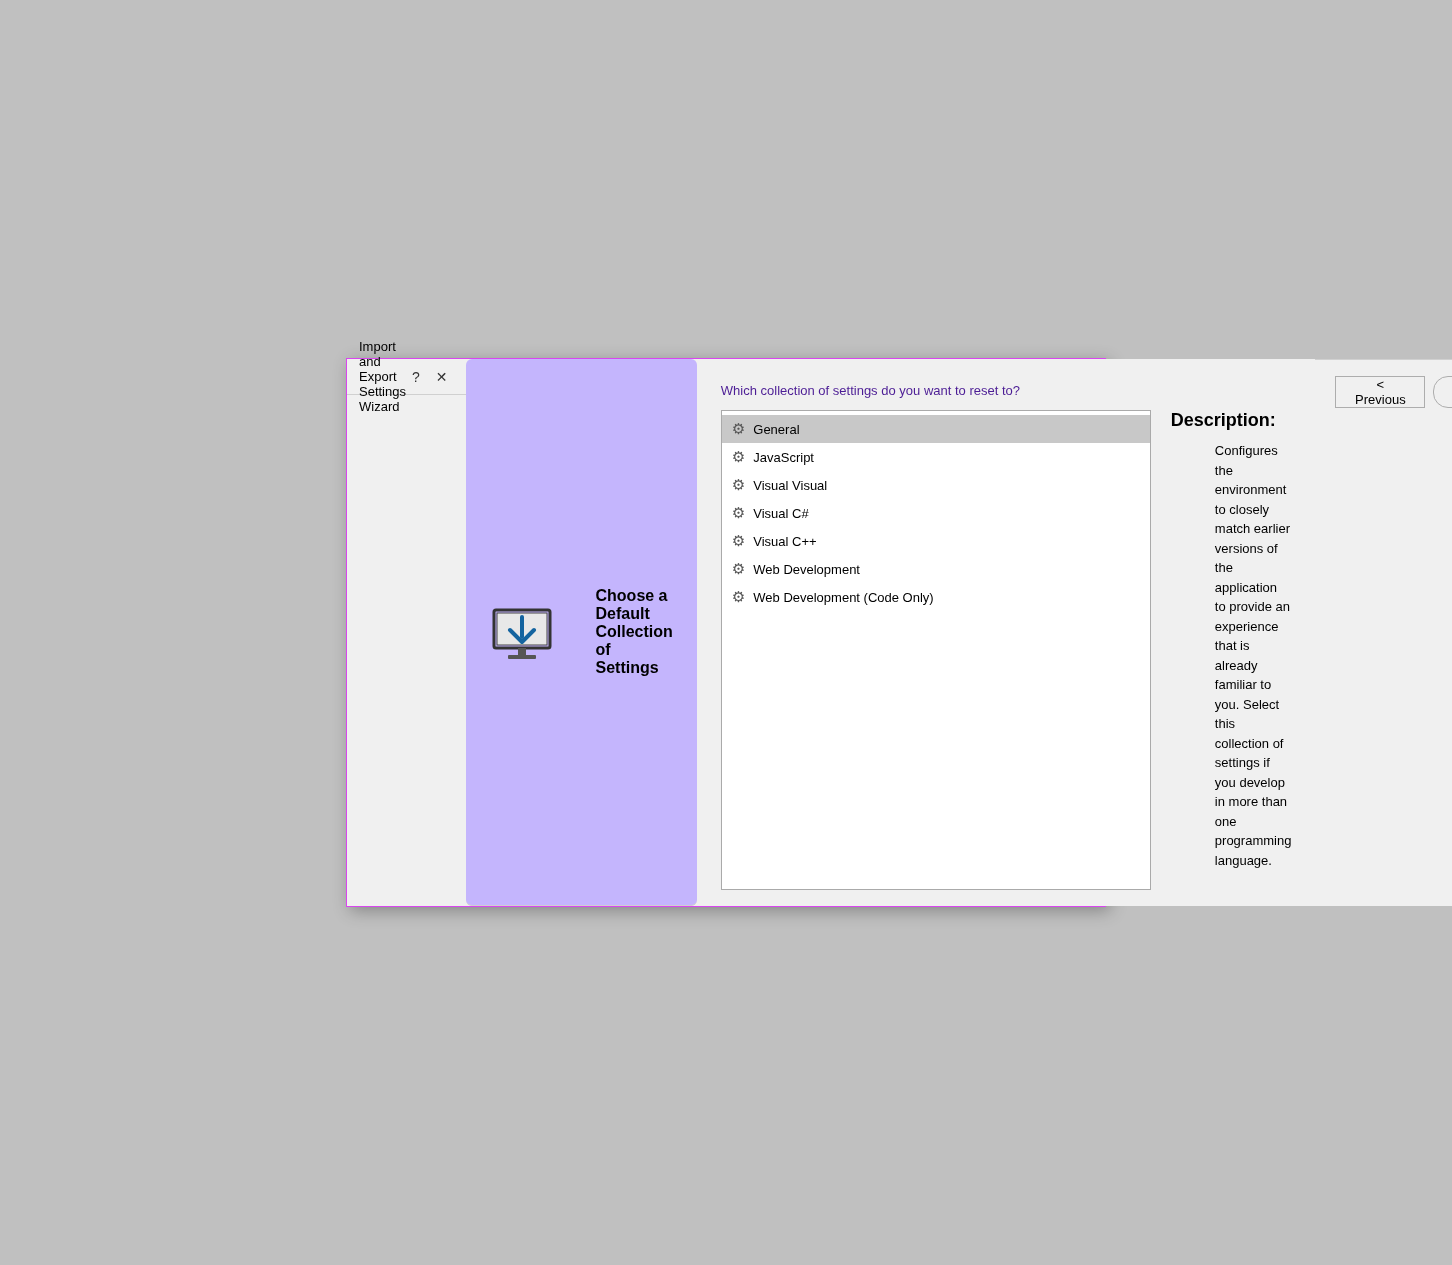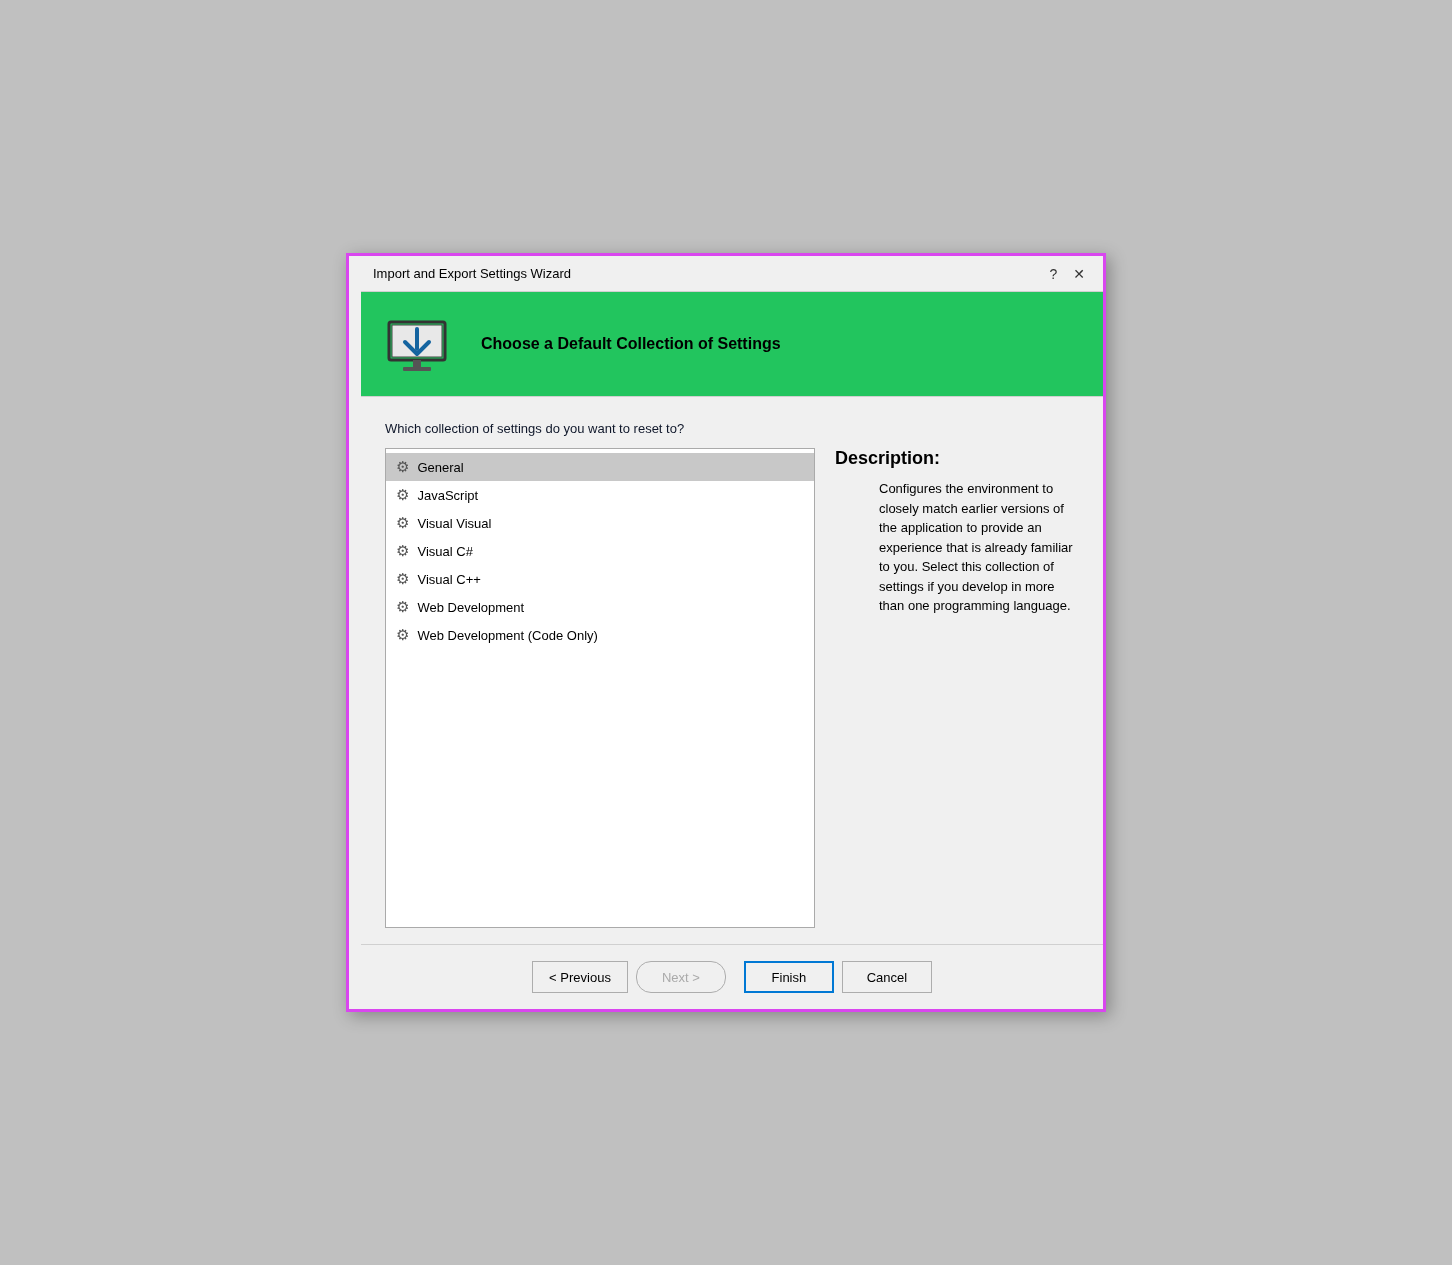--- a/index.html
+++ b/index.html
@@ -13,25 +13,24 @@
       display: flex;
       align-items: center;
       justify-content: center;
       min-height: 100vh;
       font-family: 'Segoe UI', Arial, sans-serif;
     }
 
     .dialog {
       width: 760px;
       background: #f0f0f0;
-      border: 3px solid #d946ef;
+      border: 1px solid #d946ef;
       box-shadow: 4px 4px 16px rgba(0,0,0,0.3);
       display: flex;
-      flex-direction: column;
-      padding-left: 12px;
+      flex-direction: row;
     }
 
     .title-bar {
       background: #f0f0f0;
       border-bottom: 1px solid #d0d0d0;
       display: flex;
       align-items: center;
       justify-content: space-between;
       padding: 8px 12px;
       height: 36px;
@@ -52,26 +51,27 @@
     .title-bar-btn {
       background: none;
       border: none;
       cursor: pointer;
       font-size: 14px;
       color: #333;
       padding: 2px 6px;
     }
 
     .header-section {
-      background: #22c55e;
+      background: #c4b5fd;
       display: flex;
       align-items: center;
       padding: 20px 24px;
-      gap: 32px;
+      gap: 42px;
       border-bottom: 1px solid #d0d0d0;
+      border-radius: 6px;
     }
 
     .wizard-icon {
       width: 64px;
       height: 64px;
       flex-shrink: 0;
     }
 
     .header-title {
       font-size: 16px;
@@ -80,21 +80,21 @@
     }
 
     .content-section {
       background: #f0f0f0;
       padding: 24px 24px 16px 24px;
       flex: 1;
     }
 
     .question-label {
       font-size: 13px;
-      color: #0f172a;
+      color: #4c1d95;
       margin-bottom: 12px;
     }
 
     .content-body {
       display: flex;
       gap: 20px;
     }
 
     .settings-list {
       width: 430px;

